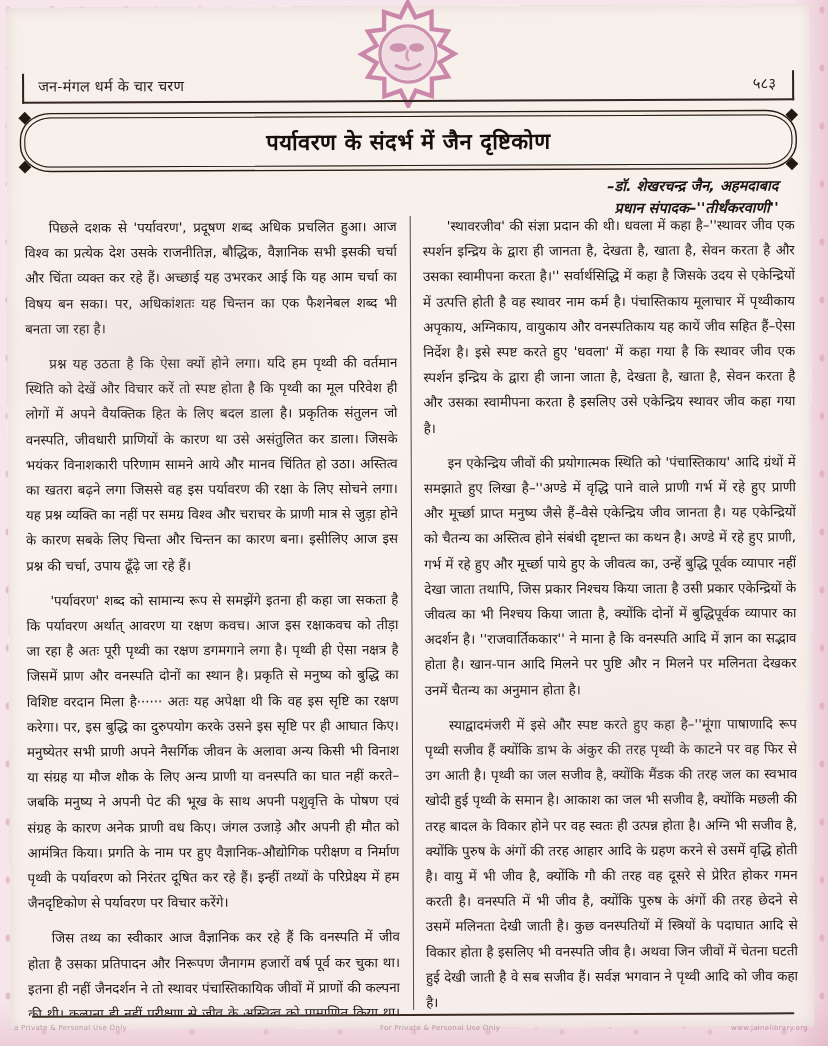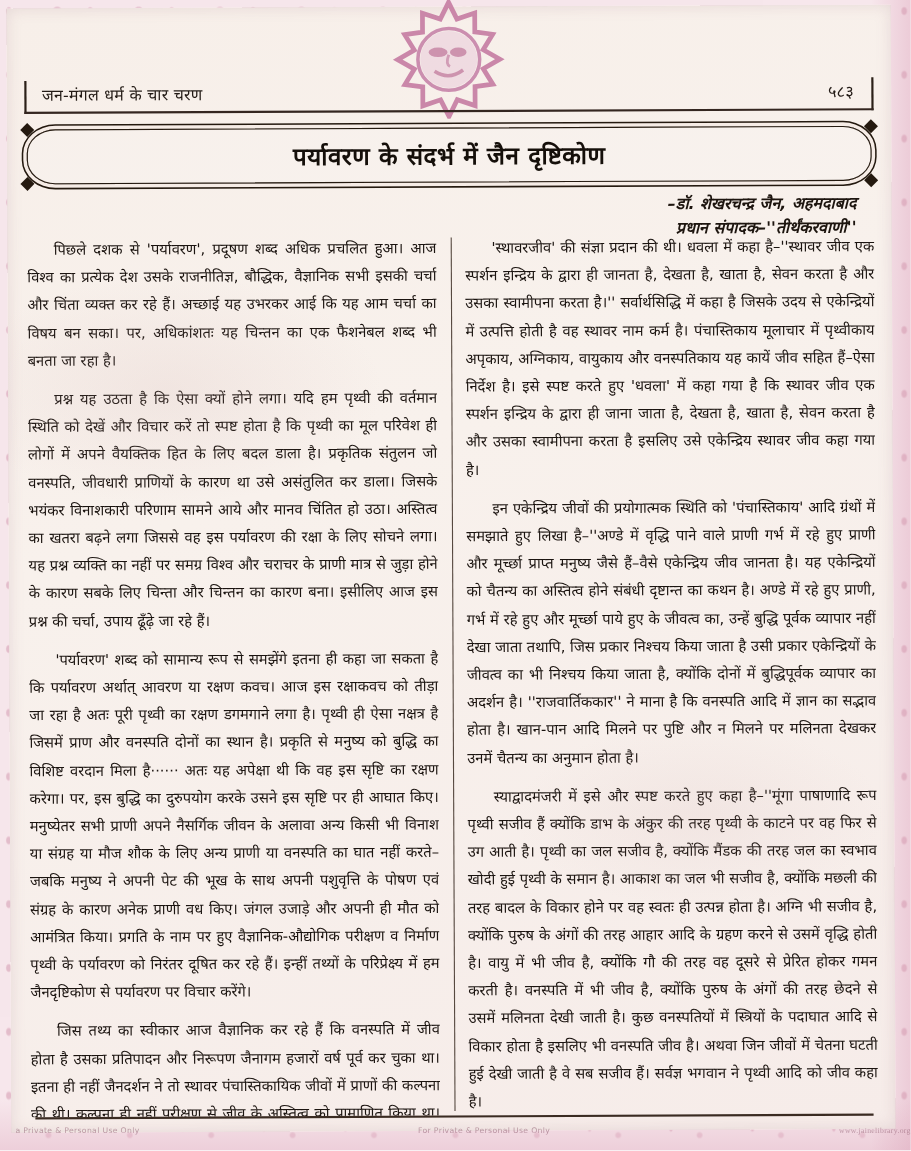--- a/index.html
+++ b/index.html
@@ -229,21 +229,21 @@
   .watermark {
     position: absolute;
     bottom: 14px;
     font-size: 7px;
     color: rgba(140,90,110,.55);
     letter-spacing: .3px;
     white-space: nowrap;
   }
   .watermark.wm-left  { left: 14px; }
   .watermark.wm-mid   { left: 340px; margin-left: 40px; }
-  .watermark.wm-right { right: 0; font-family: Liberation Serif, serif; }
+  .watermark.wm-right { right: 20px; }
 </style>
 </head>
 <body>
 
 <div class="page">
 
   <div class="paper-pattern"></div>
   <div class="paper-tint-right"></div>
   <div class="paper-tint-bottom"></div>
 

